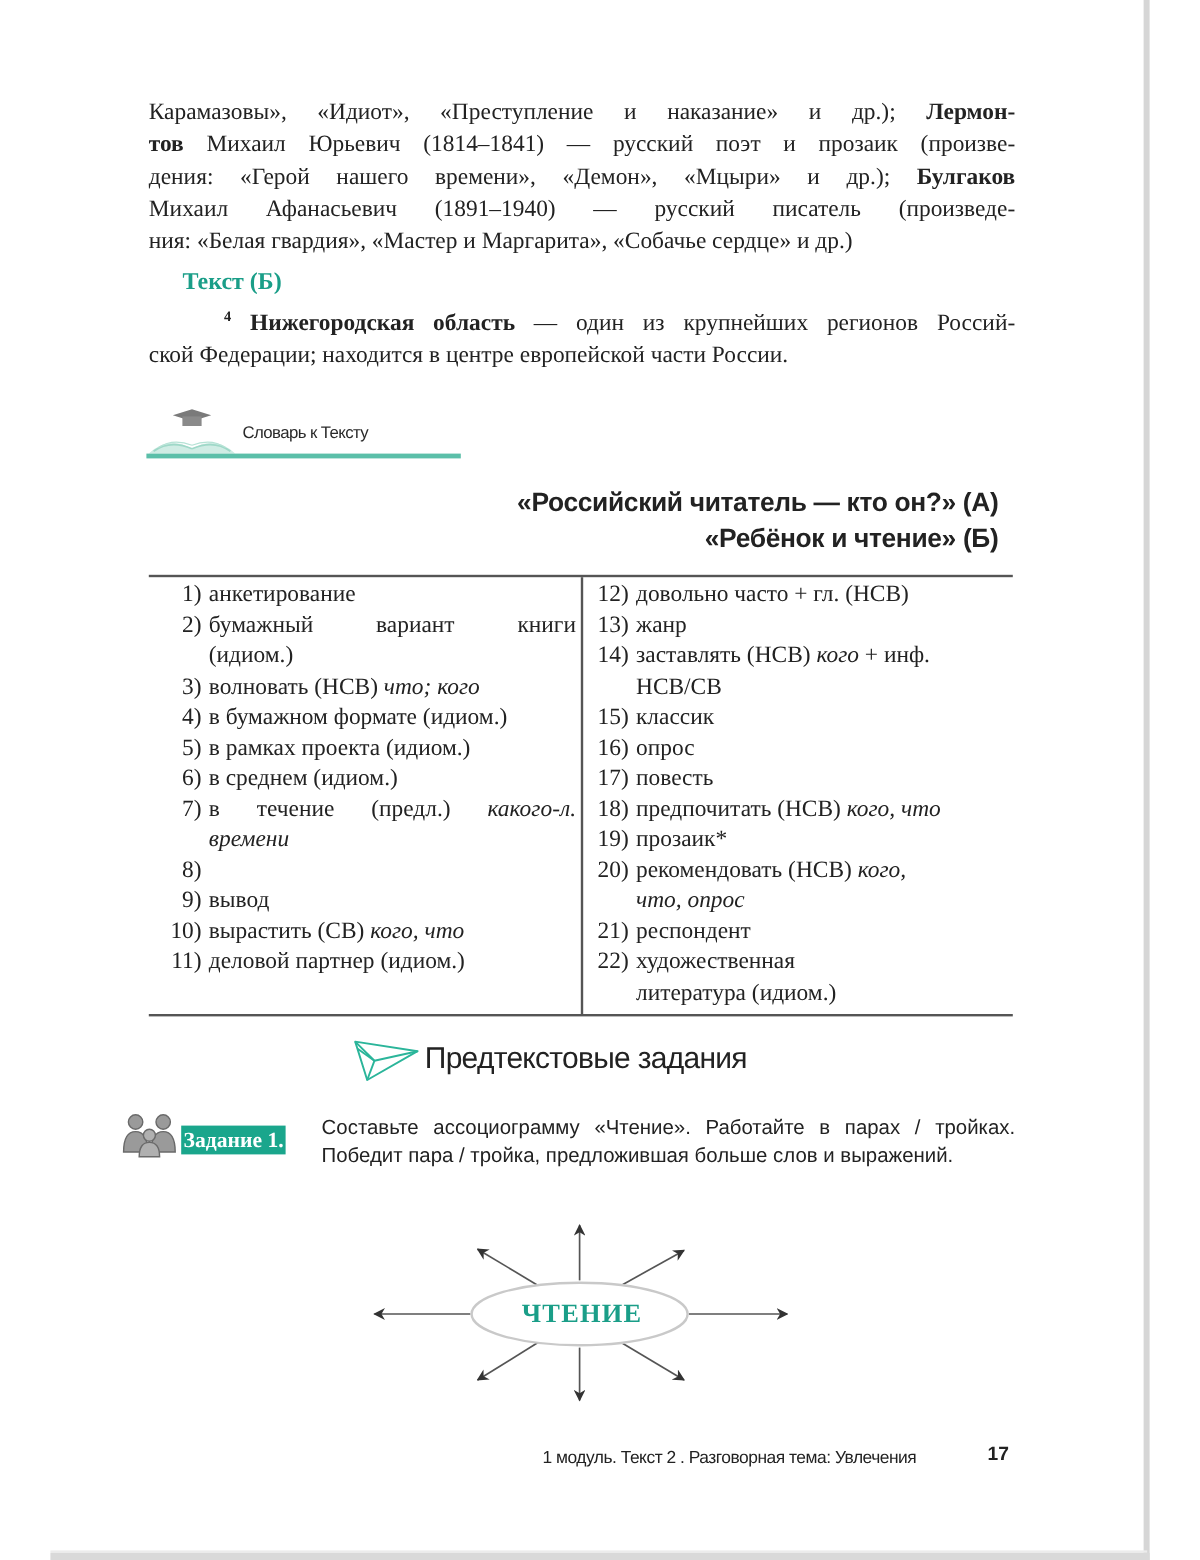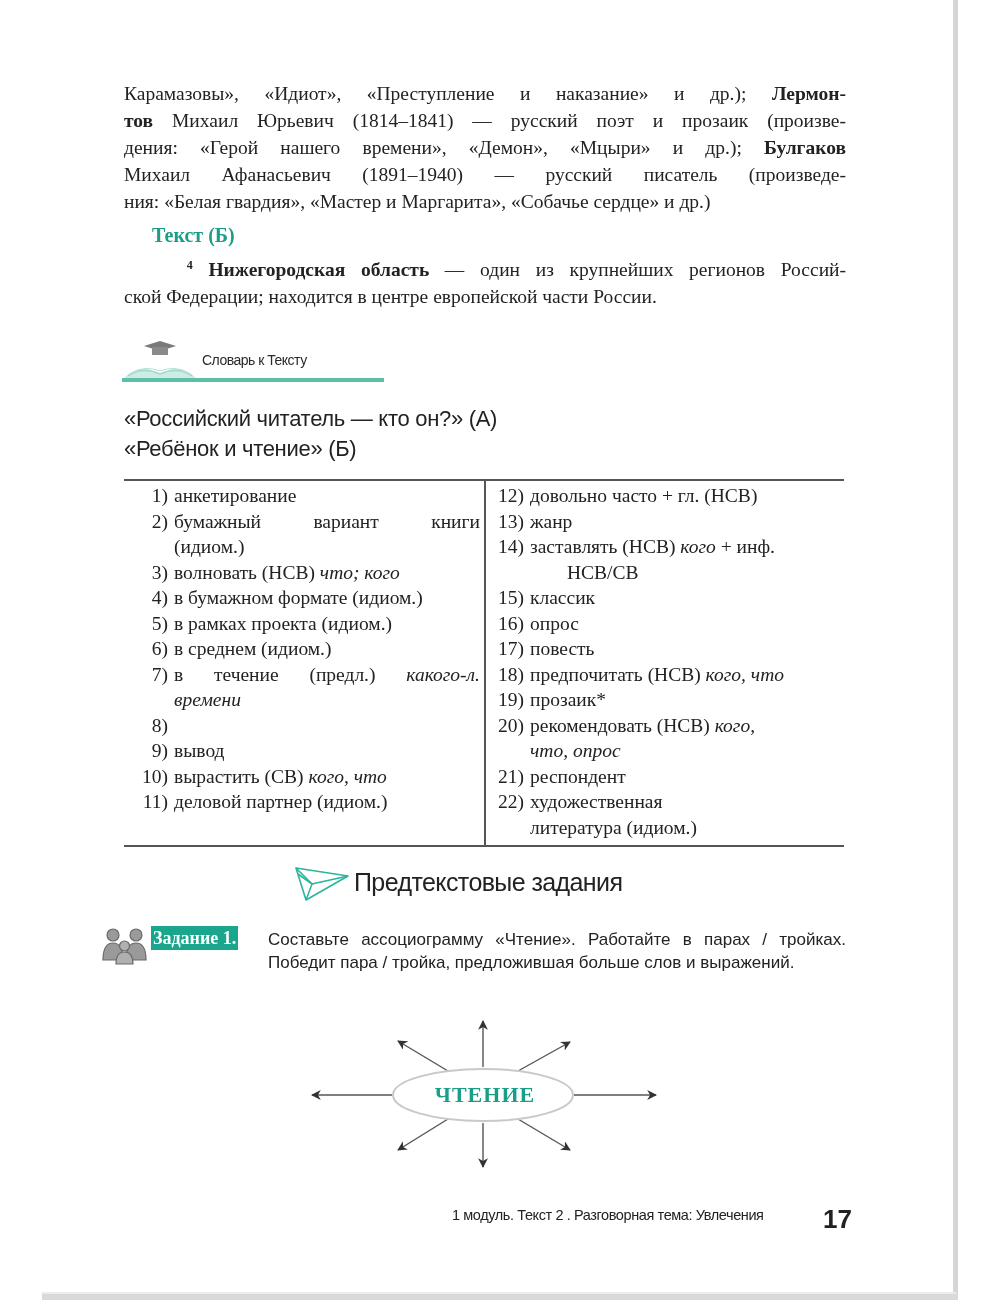--- a/index.html
+++ b/index.html
@@ -25,58 +25,58 @@
     .footnote-sup { font-size: 12px; vertical-align: super; font-weight: bold; line-height: 0; }
 
     .dict-header { position: absolute; left: 122px; top: 338px; width: 270px; height: 50px; }
     .dict-title {
       position: absolute; left: 80px; top: 14px; font-family: "Liberation Sans", sans-serif; font-size: 14px;
       color: #2a2a2a; letter-spacing: -0.5px;
     }
     .dict-underline { position: absolute; left: 0; top: 40px; width: 262px; height: 4px; background: #5bbfa9; }
 
     .center-title {
-      position: absolute; left: 124px; width: 720px; text-align: left;
-      font-family: "Liberation Sans", sans-serif; font-weight: normal; font-size: 22px; color: #222; letter-spacing: -0.3px;
+      position: absolute; left: 112px; width: 720px; text-align: right;
+      font-family: "Liberation Sans", sans-serif; font-weight: bold; font-size: 22px; color: #222; letter-spacing: -0.3px;
     }
 
     .vocab-table { position: absolute; left: 124px; top: 479px; width: 720px; height: 364px; border-top: 2px solid #555; border-bottom: 2px solid #555; }
     .vocab-divider { position: absolute; left: 360px; top: 0; width: 2px; height: 100%; background: #555; }
     .vocab-col { position: absolute; top: 2px; font-family: "Liberation Serif", serif; font-size: 19.5px; line-height: 25.5px; color: #222; }
     .vocab-col.left { left: 0; width: 356px; }
     .vocab-col.right { left: 364px; width: 356px; }
     .vocab-item { display: flex; }
     .vocab-num { width: 44px; text-align: right; flex: none; padding-right: 6px; }
     .vocab-col.right .vocab-num { width: 36px; }
     .vocab-text { flex: 1; }
     .vocab-text i { font-style: italic; }
     .justify-line { display: block; text-align: justify; text-align-last: justify; }
 
     .section-head { position: absolute; left: 292px; top: 862px; height: 44px; width: 420px; }
     .section-title { position: absolute; left: 62px; top: 6px; font-family: "Liberation Sans", sans-serif; font-size: 25px; color: #222; letter-spacing: -0.6px; }
 
     .task { position: absolute; left: 100px; top: 926px; width: 746px; }
     .task-icon { position: absolute; left: 0; top: 0; width: 50px; height: 40px; }
     .task-badge {
-      position: absolute; left: 51px; top: 0; background: #1aa68c; color: #fff; font-weight: bold;
+      position: absolute; left: 51px; top: 12px; background: #1aa68c; color: #fff; font-weight: bold;
       font-family: "Liberation Serif", serif; font-size: 18px; padding: 0 2px; line-height: 24px;
     }
     .task-text {
       position: absolute; left: 168px; top: 2px; width: 578px; font-family: "Liberation Sans", sans-serif; font-size: 17px;
       line-height: 23px; color: #222; text-align: justify;
     }
 
     .diagram { position: absolute; left: 300px; top: 1015px; width: 370px; height: 160px; }
     .diagram-label {
       position: absolute; left: 0; width: 370px; top: 67px; text-align: center;
       font-family: "Liberation Serif", serif; font-weight: bold; font-size: 22px; color: #1a9e88; letter-spacing: 1px;
     }
 
     .footer { position: absolute; left: 452px; top: 1207px; font-family: "Liberation Sans", sans-serif; font-size: 14.5px; color: #222; letter-spacing: -0.4px; }
-    .page-num { position: absolute; left: 823px; top: 1204px; font-family: "Liberation Sans", sans-serif; font-size: 26px; color: #222; font-weight: bold; }
+    .page-num { position: absolute; left: 823px; top: 1204px; font-family: "Liberation Sans", sans-serif; font-size: 16px; color: #222; font-weight: bold; }
   </style>
 </head>
 <body>
 
 <div class="page-shadow-right"></div>
 <div class="page-shadow-bottom-line"></div>
 <div class="page-shadow-bottom"></div>
 
 <div class="para" style="top:80px;" id="intro-para">
     <span class="line">Карамазовы», «Идиот», «Преступление и наказание» и др.); <b>Лермон-</b></span>
@@ -171,21 +171,21 @@
         <span class="vocab-text"><span>довольно часто + гл. (НСВ)</span></span>
       </div>
       <div class="vocab-item">
         <span class="vocab-num">13)</span>
         <span class="vocab-text"><span>жанр</span></span>
       </div>
       <div class="vocab-item">
         <span class="vocab-num">14)</span>
         <span class="vocab-text">
           <span class="justify-line" style="text-align-last: left; display: block;">заставлять (НСВ) <i>кого</i> + инф.</span>
-          <span style="display: block; margin-left: 37px;">НСВ/СВ</span>
+          <span style="display: block;">НСВ/СВ</span>
         </span>
       </div>
       <div class="vocab-item">
         <span class="vocab-num">15)</span>
         <span class="vocab-text"><span>классик</span></span>
       </div>
       <div class="vocab-item">
         <span class="vocab-num">16)</span>
         <span class="vocab-text"><span>опрос</span></span>
       </div>

